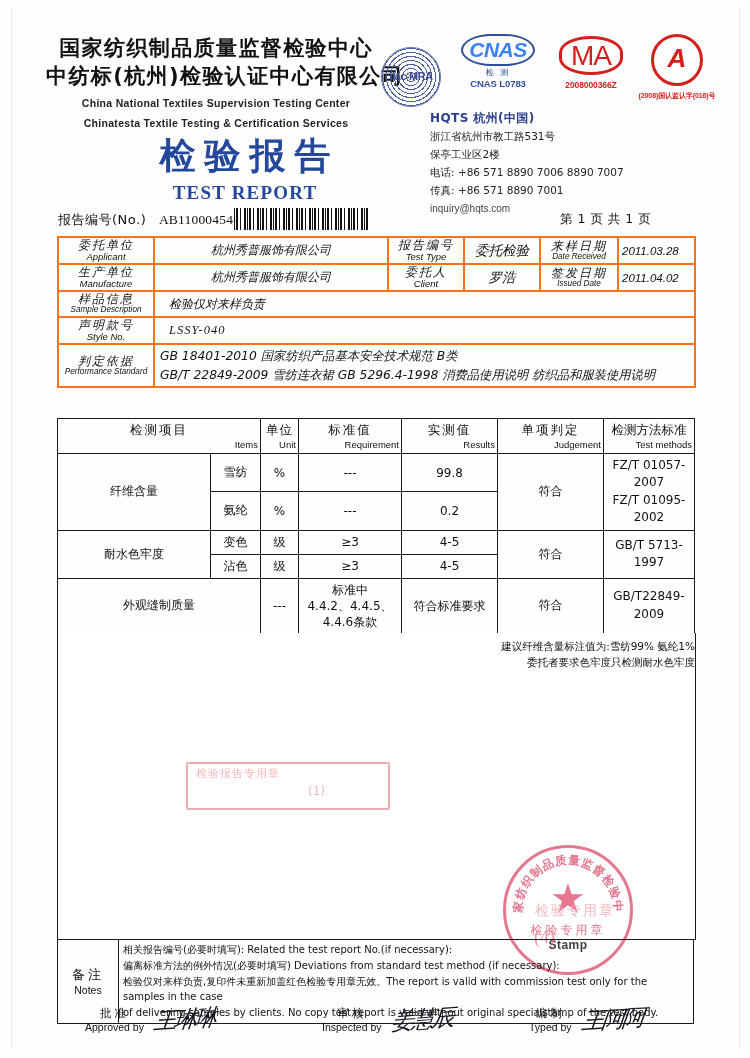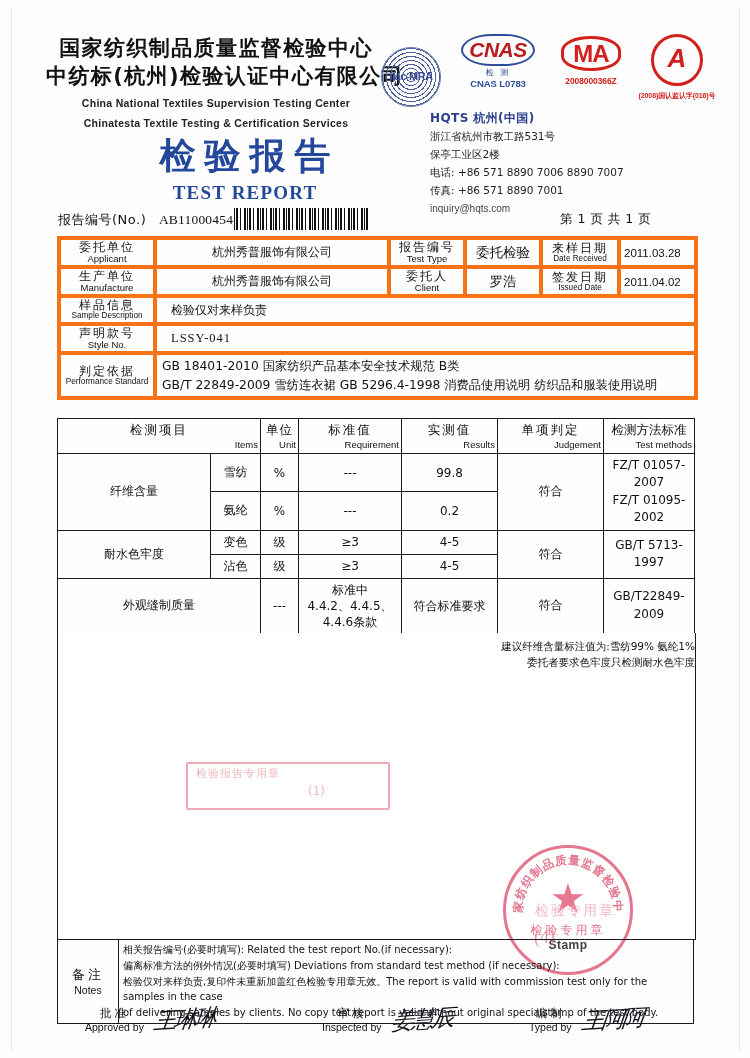--- a/index.html
+++ b/index.html
@@ -38,32 +38,32 @@
       repeating-radial-gradient(circle at 50% 50%, #4a5d9e 0 1px, rgba(255,255,255,0) 1px 4px);
     border:1px solid #6374a8;position:relative;overflow:hidden;
   }
   .ilac .txt{
     position:absolute;left:0;right:0;top:22px;
     font-size:11px;font-weight:800;color:#3b4d8f;
     font-family:"Liberation Sans",sans-serif;letter-spacing:-.5px;
   }
   .cnas{left:78px;top:6px;width:88px;}
   .cnas .mark{
-    font-size:21px;font-weight:800;color:#b91c1c;font-style:italic;
+    font-size:21px;font-weight:800;color:#3b82f6;font-style:italic;
     letter-spacing:-.5px;line-height:1;
     border:2px solid #2f4d9b;border-radius:50%/60%;
     padding:3px 6px 4px;display:inline-block;
   }
   .cnas .sub{font-size:8px;color:#2f4d9b;margin-top:1px;letter-spacing:2px;
              font-family:"DejaVu Sans",sans-serif;}
   .cnas .cap{font-size:9.5px;font-weight:700;color:#2f4d9b;margin-top:0px;}
   .cma{left:176px;top:8px;width:78px;}
   .cma .mark{
     display:inline-block;border:3px solid #d4201c;border-radius:50%/42%;
-    padding:2px 9px;font-size:24px;font-weight:700;color:#d4201c;
+    padding:2px 9px;font-size:28px;font-weight:400;color:#d4201c;
     line-height:1.05;letter-spacing:-1px;
   }
   .cma .cap{font-size:8.5px;font-weight:700;color:#d4201c;margin-top:5px;}
   .cal{left:258px;top:6px;width:86px;}
   .cal .mark{
     width:46px;height:46px;border:3px solid #d4201c;border-radius:50%;
     margin:0 auto;font-size:26px;font-weight:800;color:#d4201c;
     line-height:43px;font-style:italic;
   }
   .cal .cap{font-size:7px;font-weight:700;color:#d4201c;margin-top:5px;white-space:nowrap;}
@@ -97,25 +97,26 @@
       #111 6px 7px, #fff 7px 10px, #111 10px 12px, #fff 12px 13px);
   }
   .pages{position:absolute;left:560px;top:211px;font-size:12.5px;
          font-family:"DejaVu Sans",sans-serif;letter-spacing:.5px;}
   
   .tbl{
     position:absolute;left:57px;width:637px;
     border-collapse:collapse;table-layout:fixed;
   }
   .tbl td{
-    border:4px solid #f97316;
+    border:2px solid #f97316;
     padding:1px 3px;
     vertical-align:middle;
     font-family:"DejaVu Sans",sans-serif;
     font-size:12px;
+    font-style:italic;
   }
   .lbl{text-align:center;line-height:1.08;padding:2px 1px;}
   .lbl .cn{font-size:12px;letter-spacing:2px;display:block;white-space:nowrap;}
   .lbl .en{font-size:9.5px;letter-spacing:0;display:block;
            font-family:"Liberation Sans",sans-serif;white-space:nowrap;}
   .lbl .en.sm{font-size:8.2px;}
   .val{font-family:"DejaVu Serif",serif;font-size:14px;}
   .val.c{text-align:center;}
   .val.l{text-align:left;padding-left:14px;}
   .val.ctr{text-align:center;font-size:13.5px;}
@@ -305,21 +306,21 @@
         <span class="cn">样品信息</span>
         <span class="en sm">Sample Description</span>
       </td>
       <td class="val l" colspan="5">检验仅对来样负责</td>
     </tr>
     <tr>
       <td class="lbl">
         <span class="cn">声明款号</span>
         <span class="en">Style No.</span>
       </td>
-      <td class="val l" colspan="5" style="font-family:'Liberation Serif',serif;font-size:12.5px;letter-spacing:1px">LSSY-041</td>
+      <td class="val l" colspan="5" style="font-family:'Liberation Serif',serif;font-size:12.5px;letter-spacing:1px">LSSY-040</td>
     </tr>
     <tr>
       <td class="lbl">
         <span class="cn">判定依据</span>
         <span class="en sm">Performance Standard</span>
       </td>
       <td class="std" colspan="5" style="padding:2px 5px">
         <div style="font-size:12.3px;line-height:1.5">GB 18401-2010 国家纺织产品基本安全技术规范 B类</div>
         <div style="font-size:12.3px;line-height:1.5">GB/T 22849-2009 雪纺连衣裙    GB 5296.4-1998 消费品使用说明 纺织品和服装使用说明</div>
       </td>

